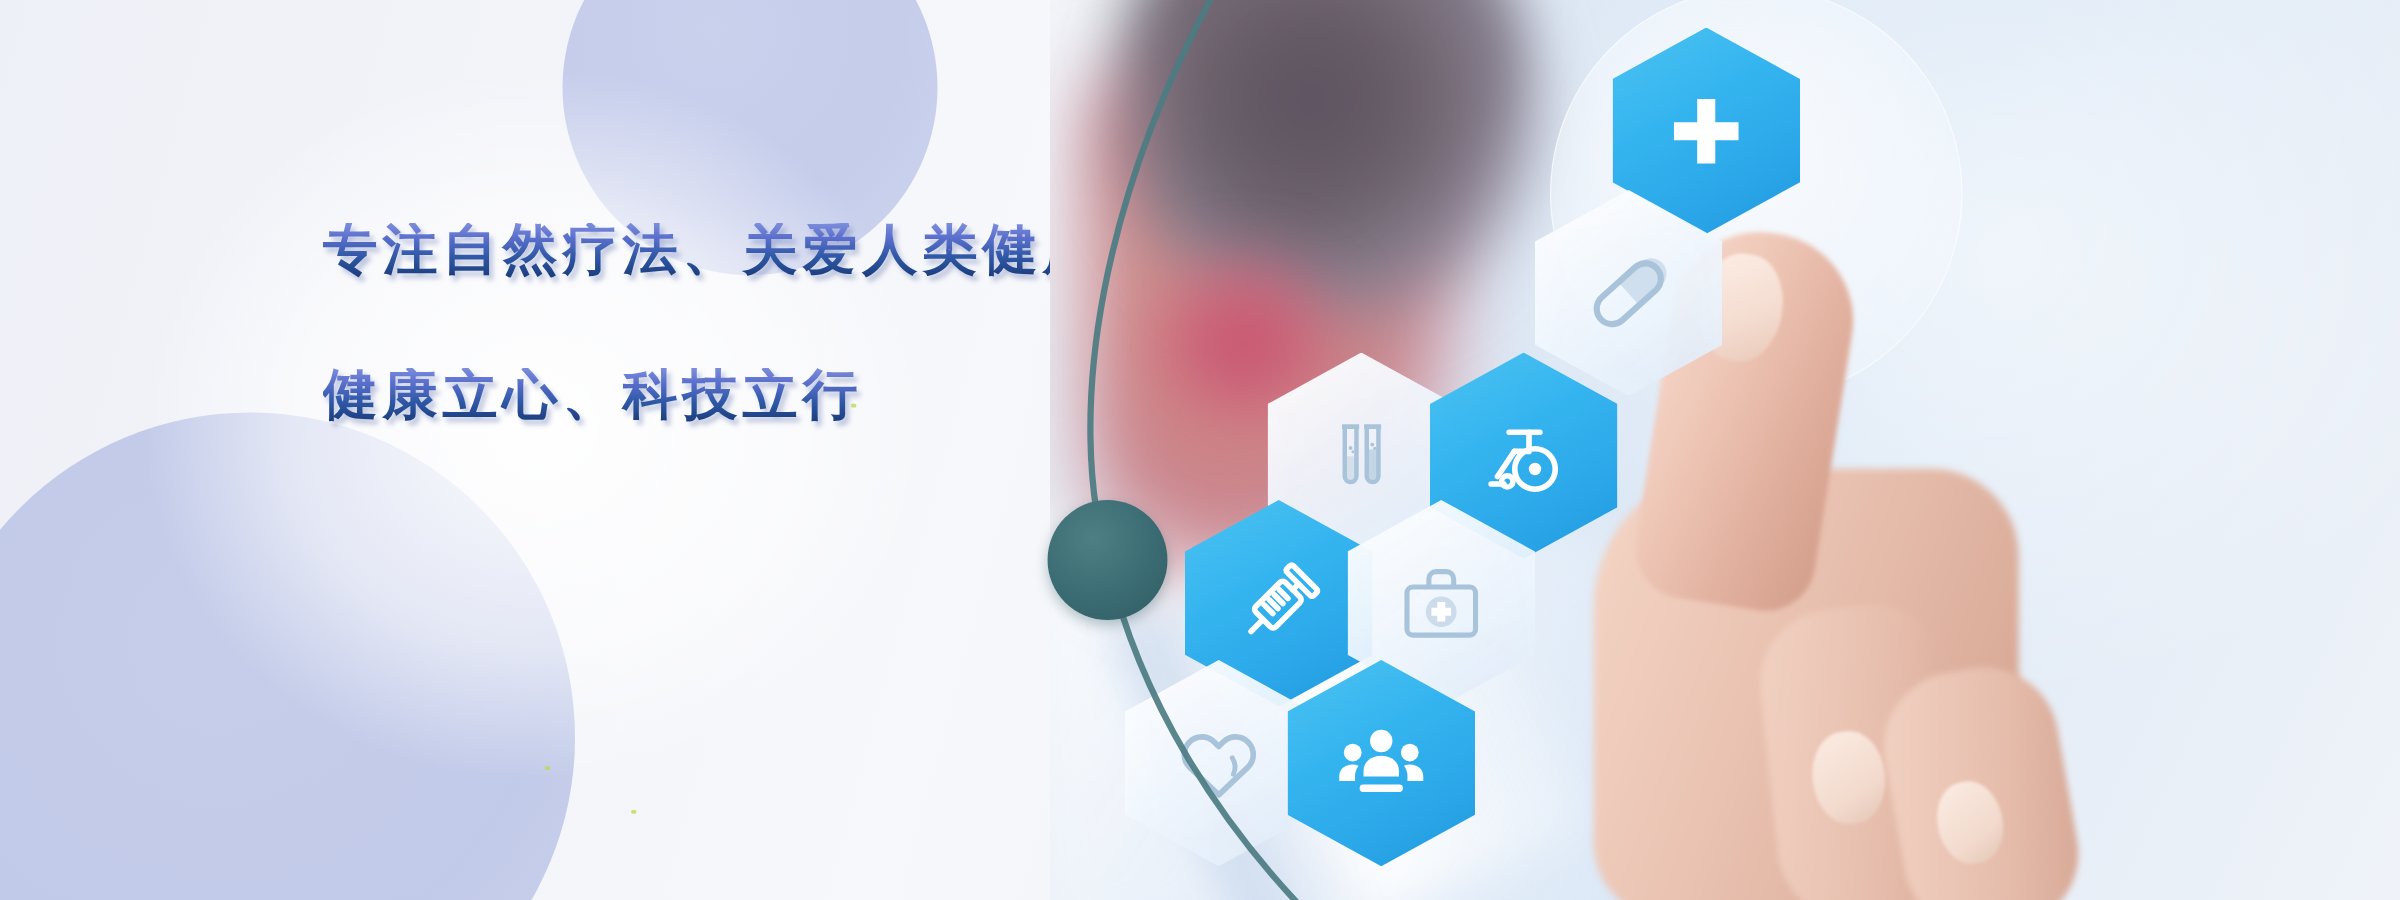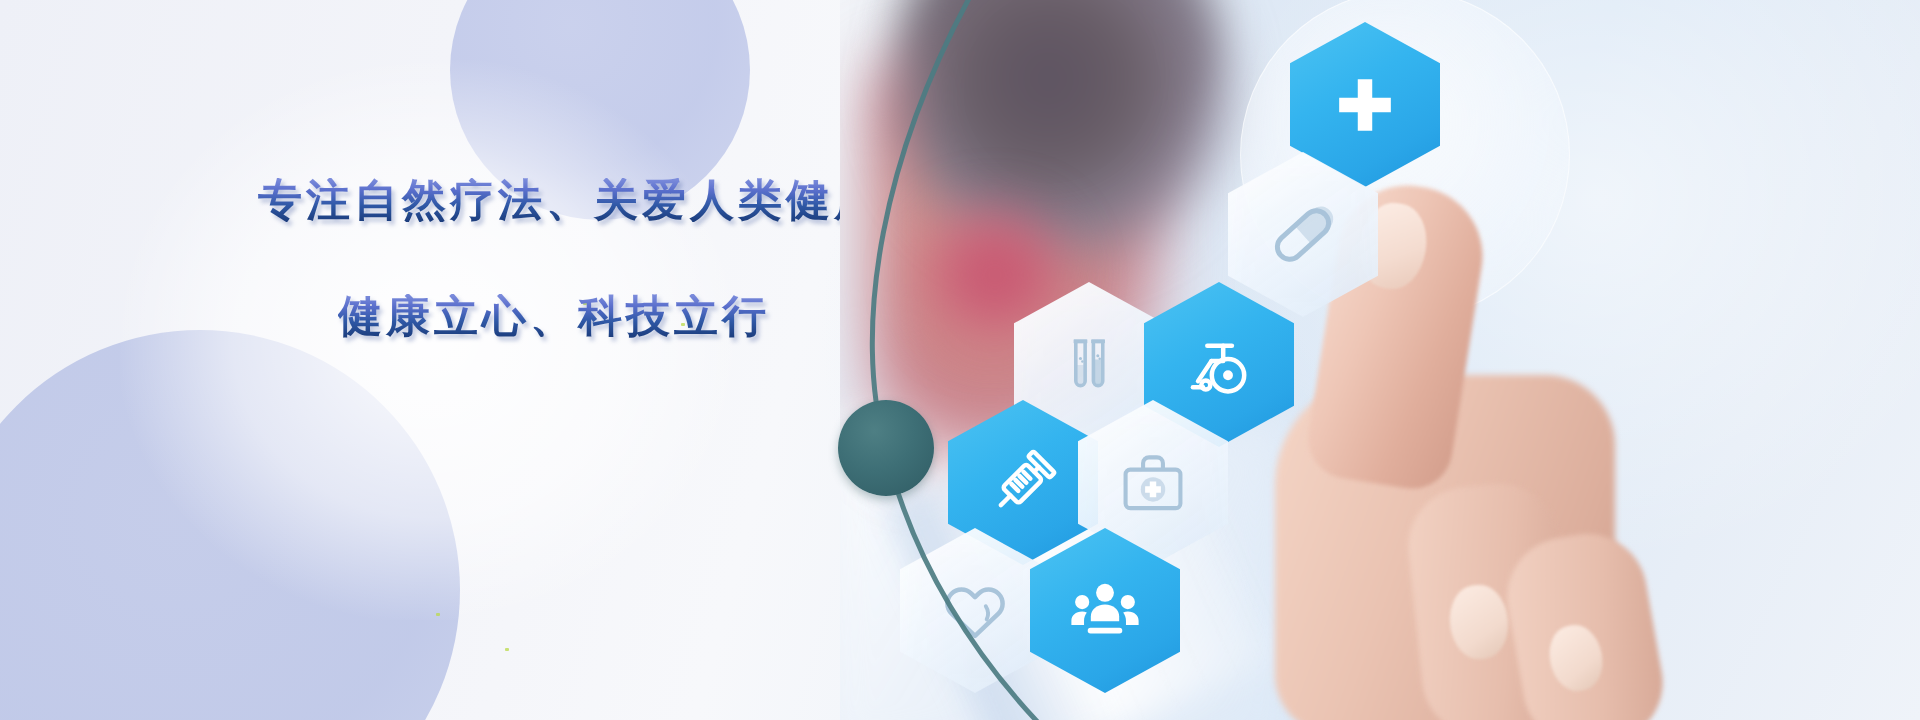--- a/index.html
+++ b/index.html
@@ -33,21 +33,21 @@
   
   #headline{position:absolute;left:258px;top:178px;width:620px;}
   .hl-line{
     font-size:44px;font-weight:bold;letter-spacing:4px;line-height:1;
     white-space:nowrap;
     background:linear-gradient(180deg,#7f8fdd 0%,#5a6fcc 28%,#2f58a6 62%,#1b3c7c 100%);
     -webkit-background-clip:text;background-clip:text;
     -webkit-text-fill-color:transparent;color:transparent;
     filter:drop-shadow(3px 4px 2px rgba(90,110,170,.38));
   }
-  #hl-line-2{margin-top:72px;margin-left:80px;}
+  #hl-line-2{margin-top:72px;}
 
   
   .speck{position:absolute;width:4px;height:3px;background:#b9d94a;opacity:.75;border-radius:1px;}
 
   
   #photo-panel{
     position:absolute;left:840px;top:0;width:1080px;height:720px;overflow:hidden;
     background:
       radial-gradient(ellipse 560px 520px at 760px 200px, rgba(255,255,255,.55) 0%, rgba(255,255,255,0) 70%),
       linear-gradient(115deg,#f2f4f8 0%,#e9eef6 10%,#dfe9f5 28%,#dbe8f6 55%,#e7eef7 78%,#eff3f9 100%);

